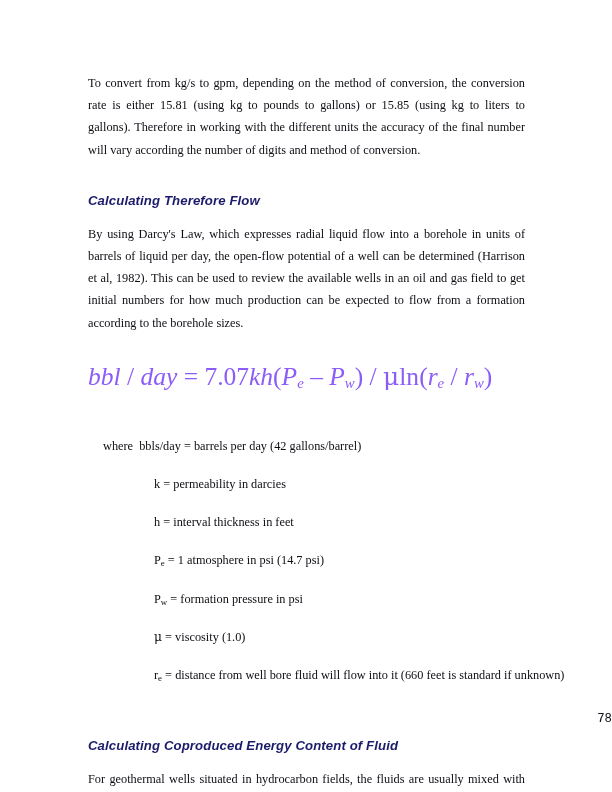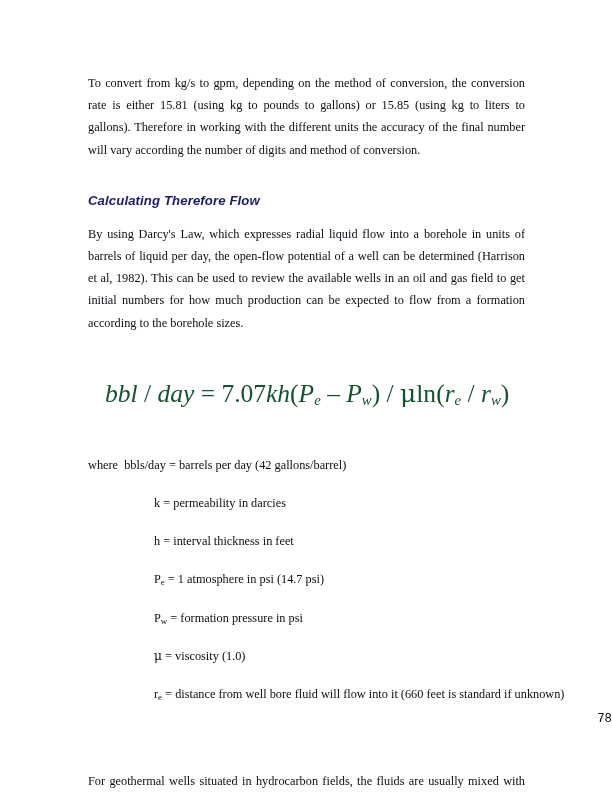--- a/index.html
+++ b/index.html
@@ -53,23 +53,23 @@
     margin: 0;
     letter-spacing: 0.1px;
   }
   .gap-after-heading { height: 14px; }
 
   
   .equation {
     font-family: "Liberation Serif", "DejaVu Serif", serif;
     font-size: 25.5px;
     line-height: 34px;
-    color: #14532d;
+    color: #8b5cf6;
     white-space: nowrap;
-    margin: 17px;
+    margin: 0;
   }
   .equation .it { font-style: italic; }
   .equation .up { font-style: normal; }
   .equation .num { font-style: normal; }
   .equation .mu {
     font-style: normal;
     font-family: "DejaVu Serif", "Liberation Serif", serif;
     font-size: 25px;
   }
   .equation sub {
@@ -81,21 +81,21 @@
   .eq-gap-top { height: 26px; }
   .eq-gap-bottom { height: 26px; }
 
   
   .where-block {
     font-size: 12.3px;
     line-height: 22.2px;
     color: #0d0d14;
   }
   .where-first {
-    margin: 0;
+    margin: 15px;
     white-space: nowrap;
   }
   .where-label {
     display: inline-block;
   }
   .defs {
     margin: 0;
     padding: 0;
     list-style: none;
   }
@@ -163,20 +163,21 @@
         <li><span>h</span><span> = interval thickness in feet</span></li>
         <li><span>P</span><sub>e</sub><span> = 1 atmosphere in psi (14.7 psi)</span></li>
         <li><span>P</span><sub>w</sub><span> = formation pressure in psi</span></li>
         <li><span class="greek">μ</span><span> = viscosity (1.0)</span></li>
         <li><span>r</span><sub>e</sub><span> = distance from well bore fluid will flow into it (660 feet is standard if unknown)</span></li>
       </ul>
     </div>
 
     <div class="gap-before-heading2"></div>
 
+    <h2 class="heading">Calculating Coproduced Energy Content of Fluid</h2>
 
     <div class="gap-after-heading"></div>
 
     <p class="para">For geothermal wells situated in hydrocarbon fields, the fluids are usually mixed with oil and gas.  Each of these has its own energy content, i.e., the heat from the water, and the separated oil and gas from the fluid stream.  The following equations can be used to determine the entire energy value of the produced fluid.  These were constructed by Efstathios (Stathis) Michaelides, Ph.D., P.E., Professor and Chair, Mechanical Engineering, University of Texas at San Antonio One UTSA Circle San Antonio TX 78249</p>
 
   </div>
 
   <div class="page-number">78</div>
 </div>
 

